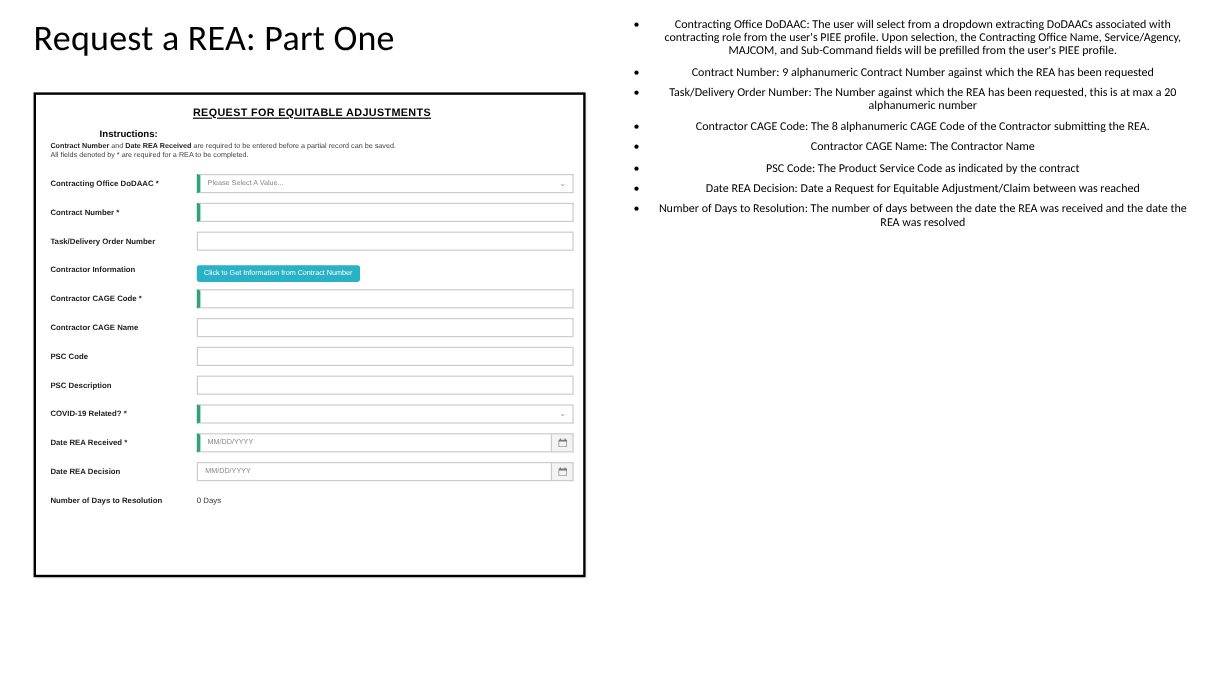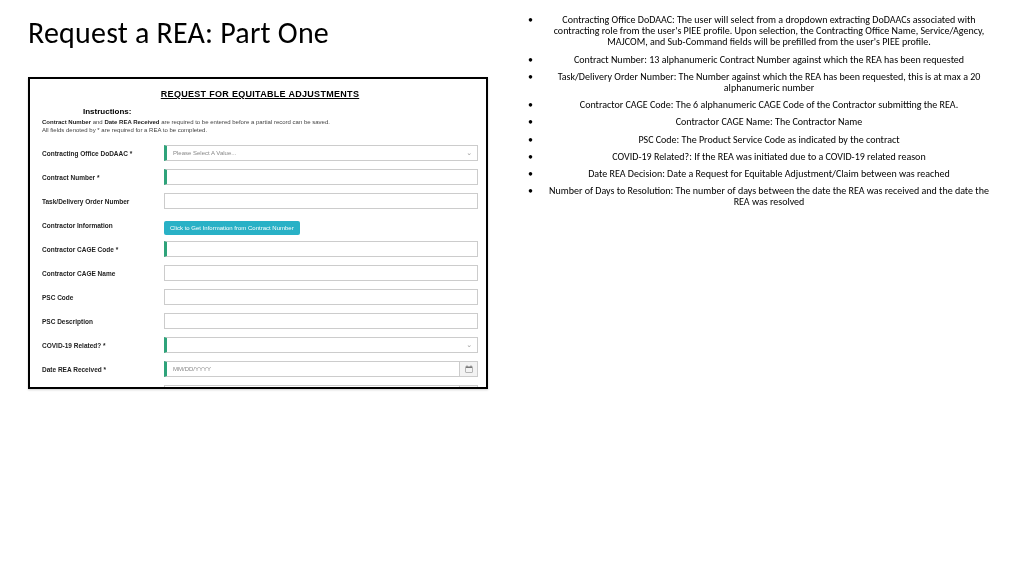--- a/index.html
+++ b/index.html
@@ -1,20 +1,20 @@
 <!DOCTYPE html>
 <html><head>
 <meta charset="utf-8">
 <style>
   * { margin: 0; padding: 0; box-sizing: border-box; }
   body { width: 1024px; height: 576px; font-family: Calibri, Arial, sans-serif; background: #fff; color: #000; position: relative; }
   .slide { width: 1024px; height: 576px; padding: 14px 28px 14px 28px; display: flex; gap: 28px; }
   .left { width: 470px; }
   .title { font-size: 30px; font-weight: 400; margin-bottom: 26px; letter-spacing: .2px; }
-  .shot { border: 2px solid #000; width: 460px; height: 312px; position: relative; overflow: hidden; box-shadow: 0 1px 2px rgba(0,0,0,.18); }
+  .shot { border: 2px solid #000; width: 460px; height: 404px; position: relative; overflow: hidden; box-shadow: 0 1px 2px rgba(0,0,0,.18); }
   .shot-inner { position: absolute; left: 0; top: 0; width: 460px; padding: 8px 12px 10px 12px; font-family: Arial, sans-serif; }
   .doc-title { text-align: center; font-size: 9px; font-weight: 700; text-decoration: underline; letter-spacing: .3px; margin: 2px 0 8px; }
   .sec-label { font-size: 8px; font-weight: 700; margin-bottom: 3px; margin-left: 41px; }
   .instr { font-size: 6px; color: #444; margin-bottom: 2px; }
   .instr b { color: #222; }
   .form-row { display: flex; align-items: center; height: 24px; }
   .form-row .flabel { width: 122px; font-size: 6.5px; font-weight: 700; color: #222; }
   .finput { position: relative; flex: 1; height: 16px; border: 1px solid #ccc; border-left: 3px solid #2ea37a; background: #fff; font-size: 6px; color: #888; display: flex; align-items: center; padding-left: 6px; }
   .finput.nobar { border-left: 1px solid #ccc; }
   .finput .chev { position: absolute; right: 5px; color: #999; font-size: 7px; }
@@ -115,23 +115,22 @@
           <div class="flabel">Number of Days to Resolution</div>
           <div class="plain-val">0 Days</div>
         </div>
       </div>
     </div>
   </div>
 
   <div class="right">
     <ul class="bullets">
       <li>Contracting Office DoDAAC: The user will select from a dropdown extracting DoDAACs associated with contracting role from the user's PIEE profile. Upon selection, the Contracting Office Name, Service/Agency, MAJCOM, and Sub-Command fields will be prefilled from the user's PIEE profile.</li>
-      <li>Contract Number: 13 alphanumeric Contract Number against which the REA has been requested</li>
+      <li>Contract Number: 9 alphanumeric Contract Number against which the REA has been requested</li>
       <li>Task/Delivery Order Number: The Number against which the REA has been requested, this is at max a 20 alphanumeric number</li>
-      <li>Contractor CAGE Code: The 6 alphanumeric CAGE Code of the Contractor submitting the REA.</li>
+      <li>Contractor CAGE Code: The 8 alphanumeric CAGE Code of the Contractor submitting the REA.</li>
       <li>Contractor CAGE Name: The Contractor Name</li>
       <li>PSC Code: The Product Service Code as indicated by the contract</li>
-      <li>COVID-19 Related?: If the REA was initiated due to a COVID-19 related reason</li>
       <li>Date REA Decision: Date a Request for Equitable Adjustment/Claim between was reached</li>
       <li>Number of Days to Resolution: The number of days between the date the REA was received and the date the REA was resolved</li>
     </ul>
   </div>
 </div>
 
 </body></html>

